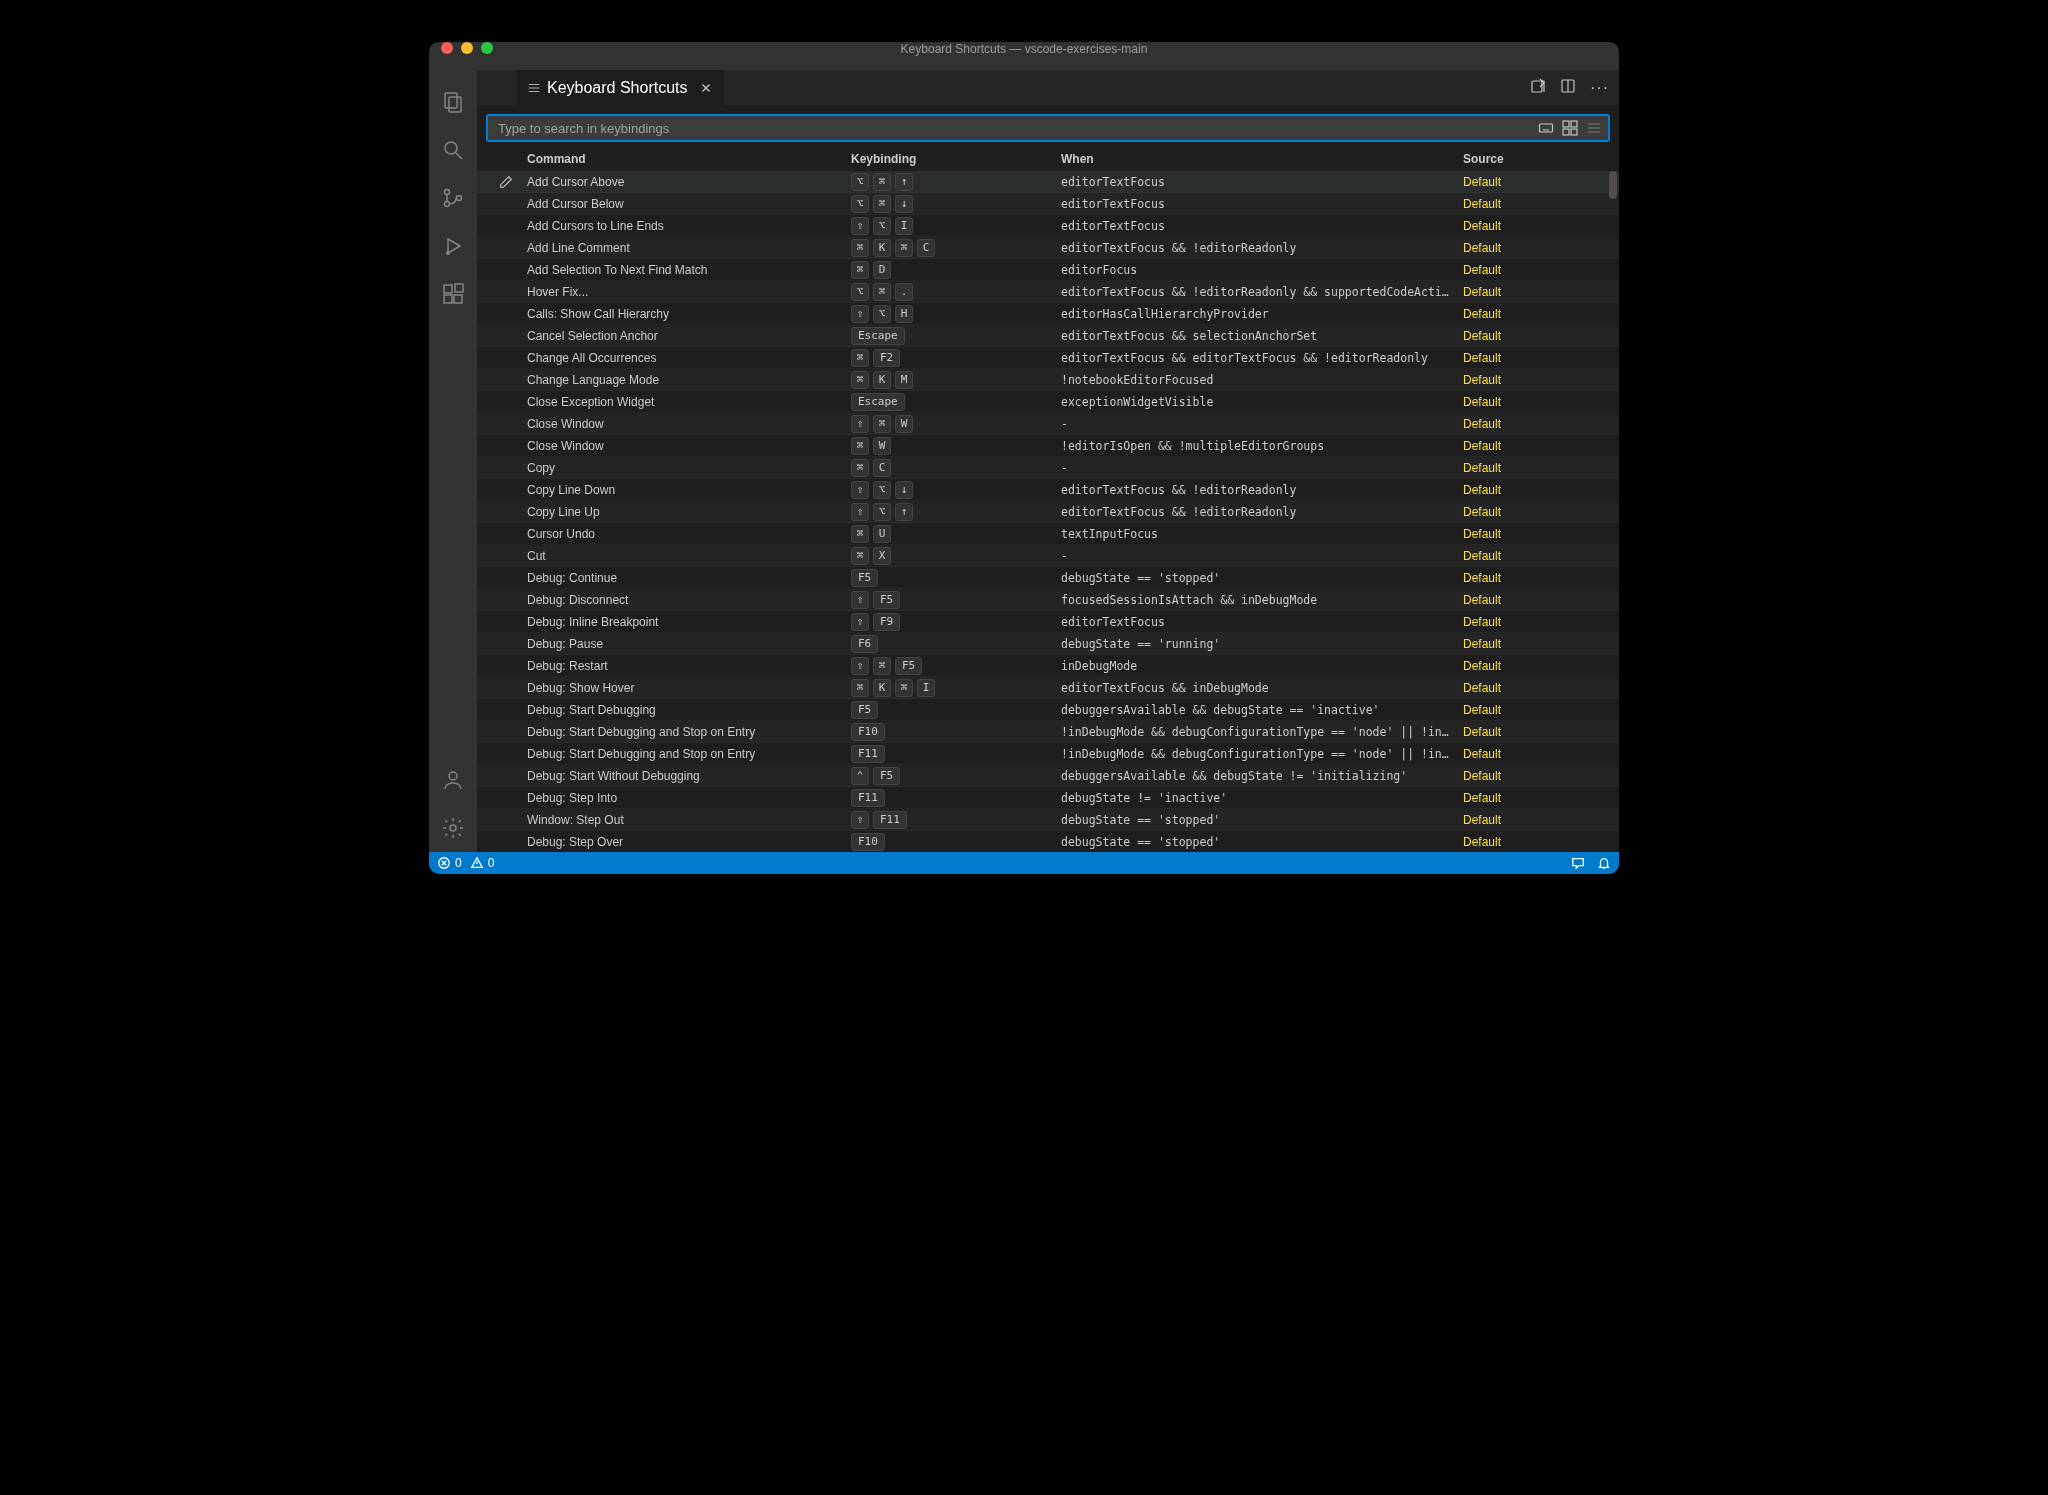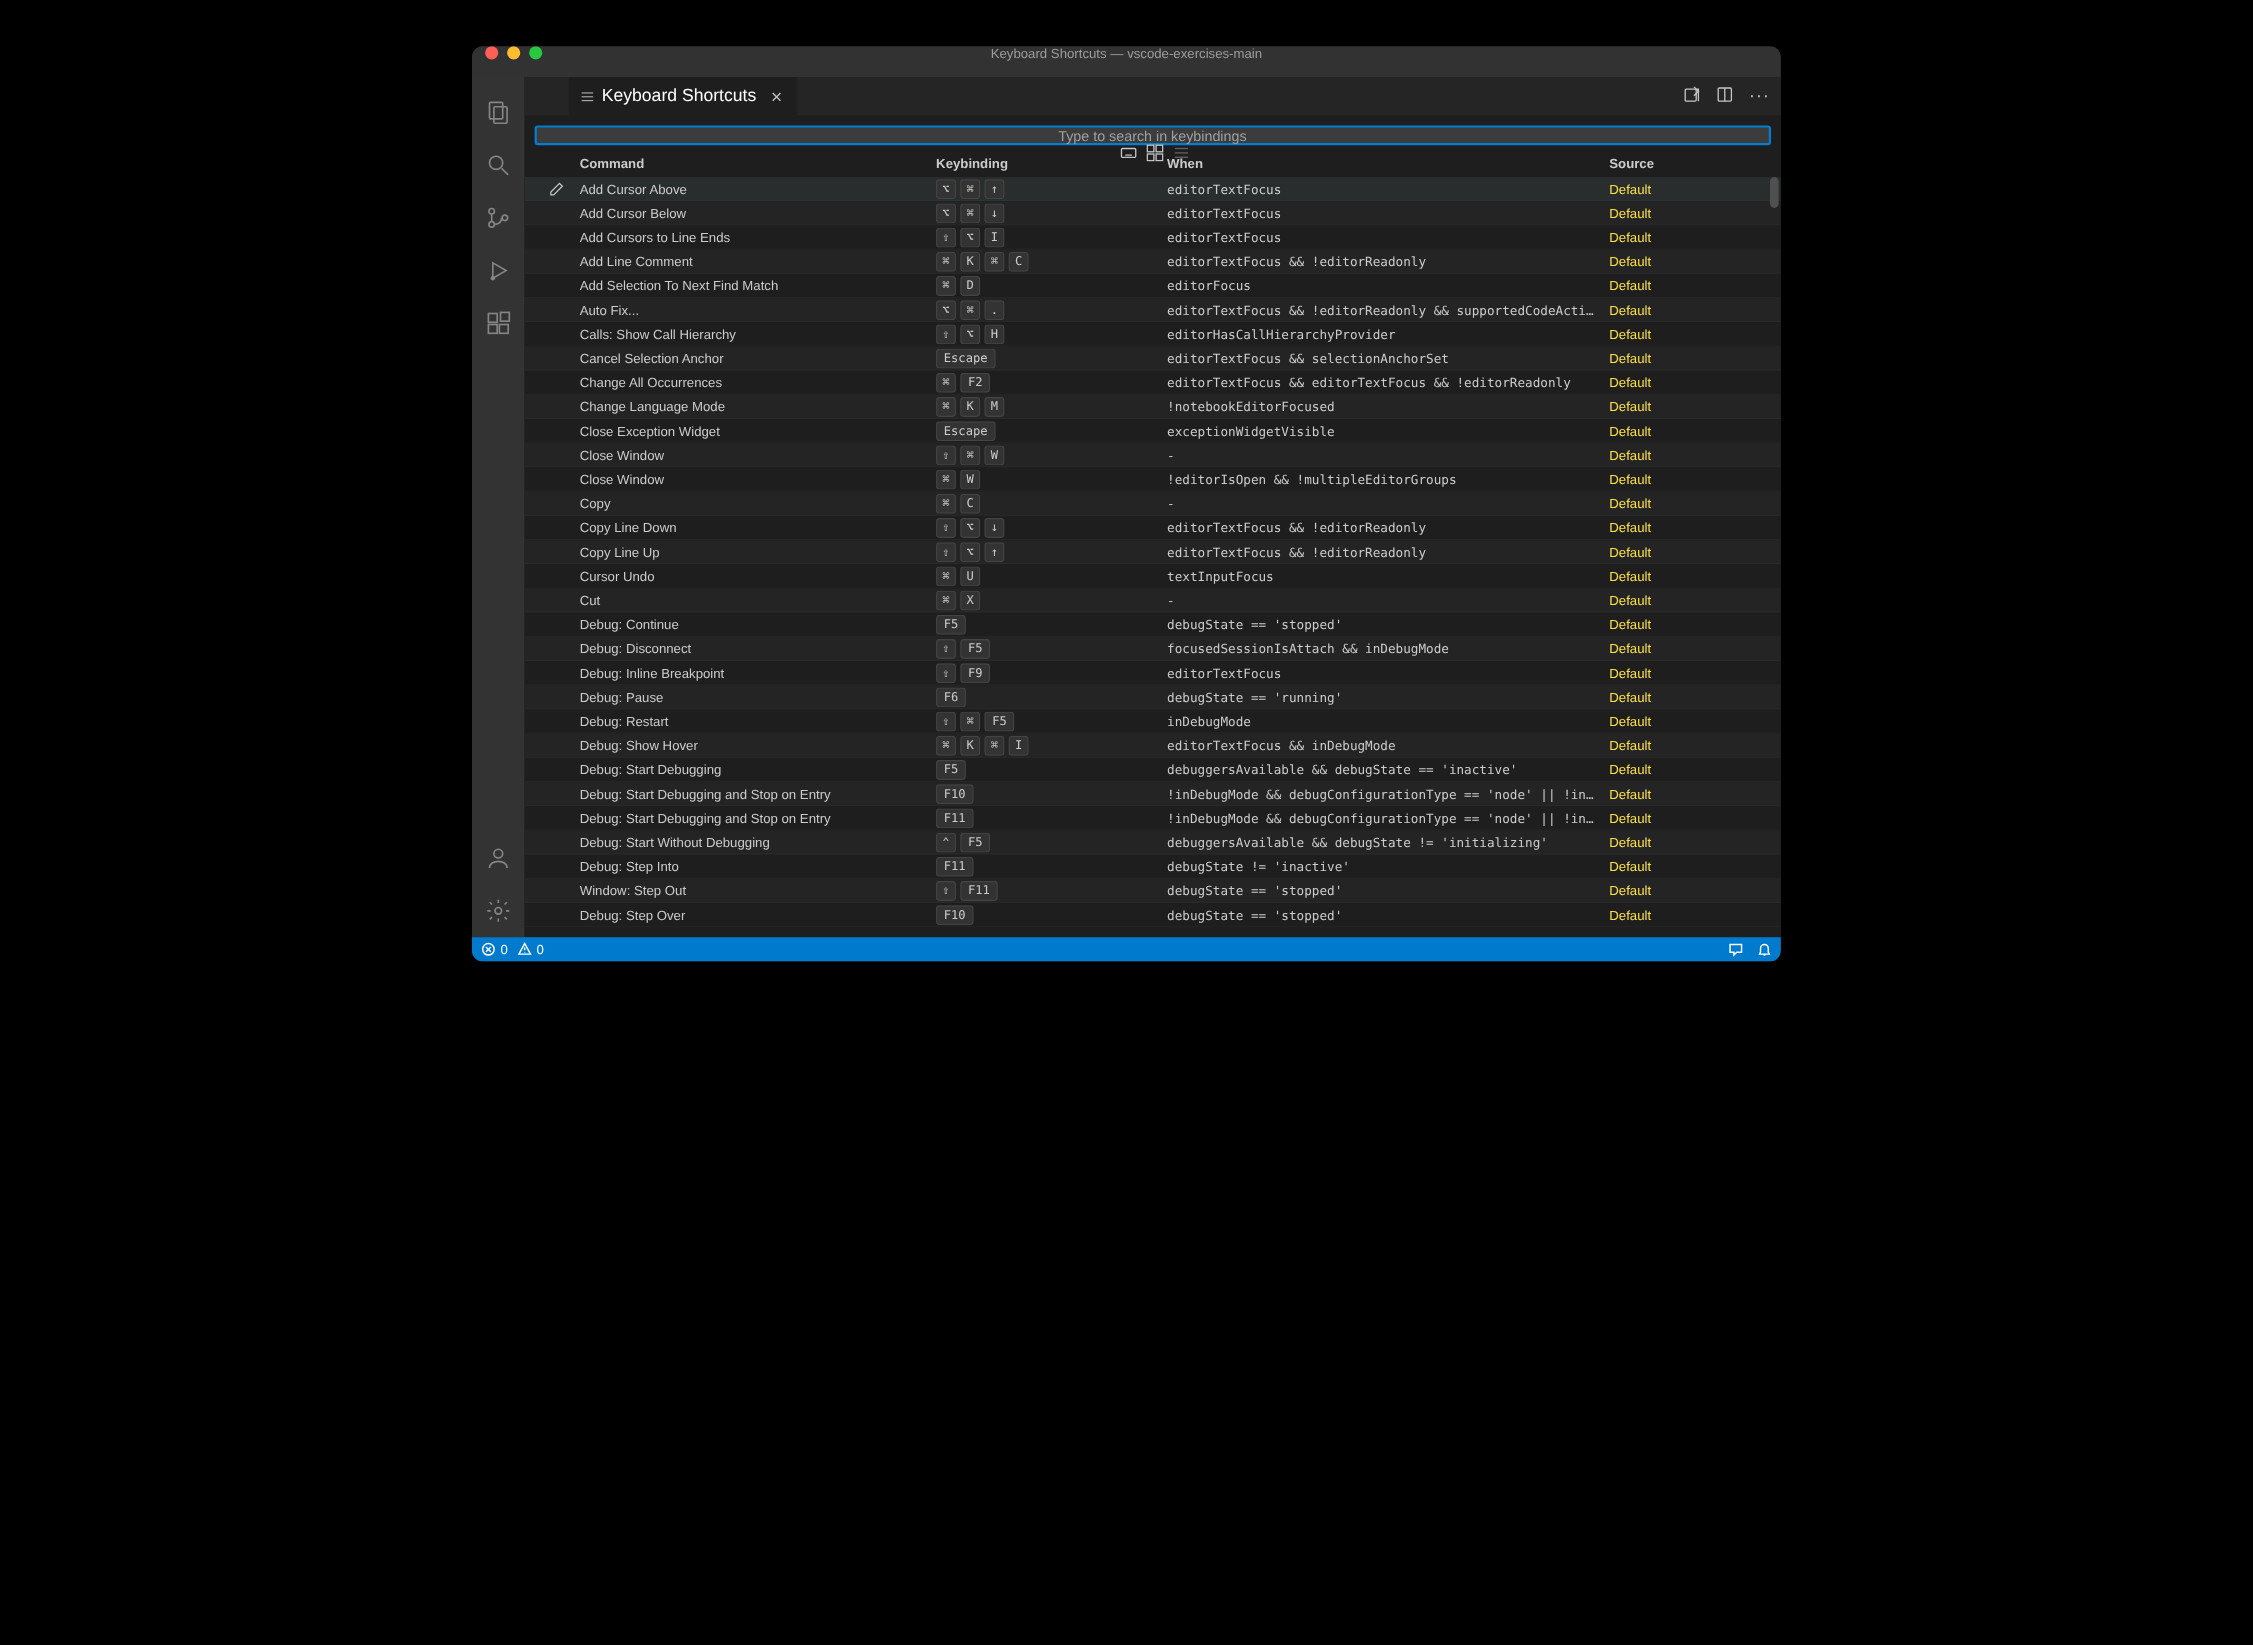--- a/index.html
+++ b/index.html
@@ -121,29 +121,28 @@
     padding-right: 10px;
     color: #c5c5c5;
   }
   .tabs-actions svg { width: 16px; height: 16px; stroke: currentColor; fill: none; stroke-width: 1.2; }
   .ellipsis { font-size: 16px; letter-spacing: 1px; cursor: pointer; }
 
   .searchbar-wrap {
     padding: 10px 10px 6px 10px;
   }
   .searchbar {
-    height: 16px;
+    height: 26px;
     background: #3c3c3c;
     border: 1px solid #007fd4;
     border-radius: 2px;
     display: flex;
     align-items: center;
     padding: 0 6px 0 10px;
     box-shadow: 0 0 0 1px #007fd4;
-    flex-direction: column;
   }
   .searchbar input {
     flex: 1;
     background: transparent;
     border: none;
     outline: none;
     color: #cccccc;
     font-size: 13px;
   }
   .searchbar input::placeholder { color: #a0a0a0; }
@@ -483,21 +482,21 @@
                 <div class="keys">
                   <span class="key">⌘</span>
                   <span class="key">D</span>
                 </div>
               </div>
               <div class="when">editorFocus</div>
               <div class="source">Default</div>
             </div>
             <div class="row">
               <div class="edit-cell"></div>
-              <div>Auto Fix...</div>
+              <div>Hover Fix...</div>
               <div>
                 <div class="keys">
                   <span class="key">⌥</span>
                   <span class="key">⌘</span>
                   <span class="key">.</span>
                 </div>
               </div>
               <div class="when">editorTextFocus &amp;&amp; !editorReadonly &amp;&amp; supportedCodeAction =~…</div>
               <div class="source">Default</div>
             </div>

